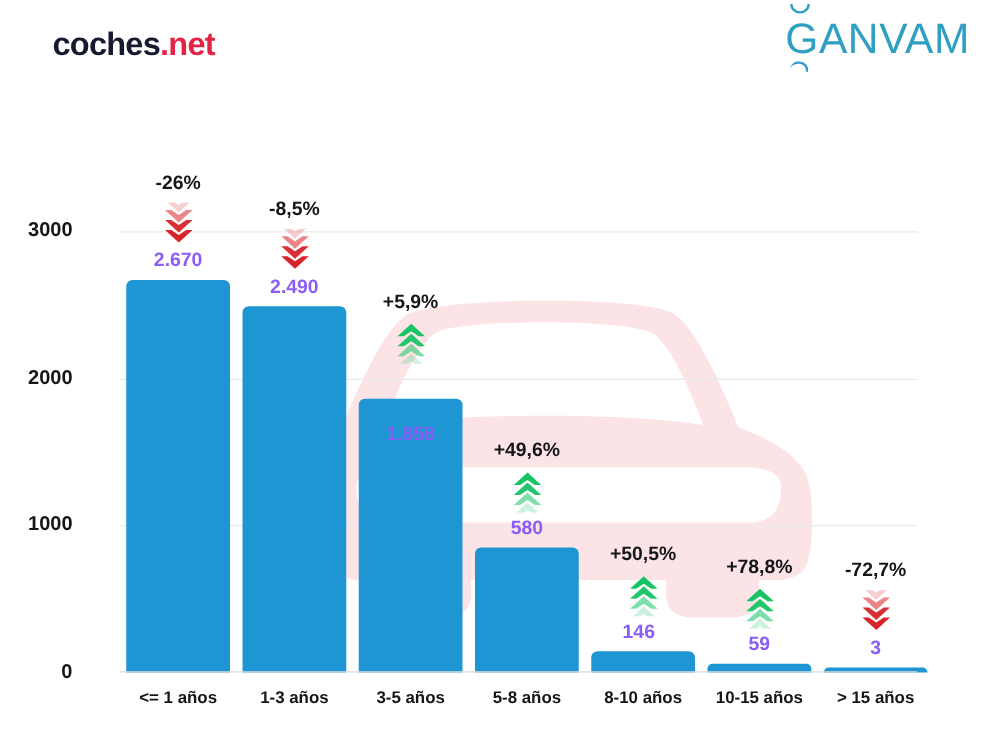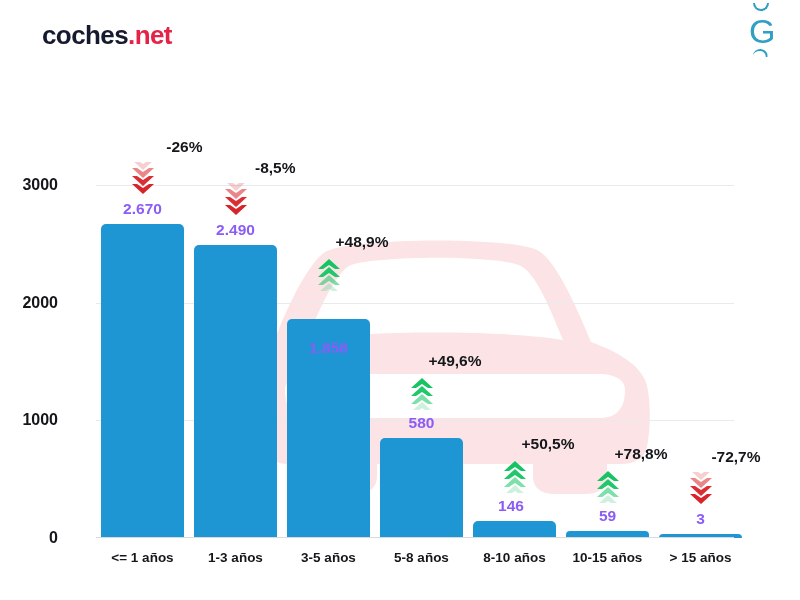--- a/index.html
+++ b/index.html
@@ -84,21 +84,21 @@
 
   .barvalue {
     position: absolute;
     width: 110px; text-align: center;
     font-size: 15.5px; font-weight: 700; color: #8b5cf6;
     transform: translateX(-50%);
   }
 
   .pctlabel {
     position: absolute;
-    width: 120px; text-align: right;
+    width: 120px; text-align: center;
     font-size: 15.5px; font-weight: 700; color: #14161a;
     transform: translateX(-50%);
   }
 
   .arrow {
     position: absolute;
     width: 26px; height: 30px;
     transform: translateX(-50%);
   }
 
@@ -127,20 +127,21 @@
   <div class="logo-coches">
     <span>coches</span><span class="dot-net">.net</span>
   </div>
 
   <div class="logo-ganvam">
     <span class="gmark">
       <span class="breve"></span>
       <span>G</span>
       <span class="tail"></span>
     </span>
+    <span class="rest">ANVAM</span>
   </div>
 
 
   <svg class="watermark" viewBox="0 0 400 300" xmlns="http://www.w3.org/2000/svg">
     <g fill="#fbe3e6">
       <path d="M18 122 C30 90 52 42 70 30 C92 16 250 14 282 28 C300 36 322 86 336 120
                C358 128 382 140 390 158 C396 172 396 206 392 224 C390 236 380 242 366 242
                L352 242 L352 254 C352 266 344 272 330 272 L300 272 C286 272 278 266 278 254
                L278 242 L122 242 L122 254 C122 266 114 272 100 272 L70 272 C56 272 48 266 48 254
                L48 242 L34 242 C20 242 10 236 8 224 C4 206 4 172 10 158 C14 146 16 132 18 122 Z"></path>
@@ -201,21 +202,21 @@
         </svg></div>
       <div class="pctlabel" style="left: 235.5px; top: 159.01px;">-8,5%</div>
       <div class="xlabel" style="left: 235.5px; top: 550px;">1-3 años</div>
       <div class="barvalue" style="left: 328.5px; top: 295.375px; margin-top: 44px;">1.858</div>
       <div class="arrow" style="left: 328.5px; top: 257.375px;"><svg viewBox="0 0 26 34" width="26" height="34">
           <path d="M13 2 L24 12 L19 12 L13 8 L7 12 L2 12 Z" fill="#16c464" opacity="1"></path>
           <path d="M13 10 L24 20 L19 20 L13 16 L7 20 L2 20 Z" fill="#16c464" opacity="0.95"></path>
           <path d="M13 18 L24 28 L19 28 L13 24 L7 28 L2 28 Z" fill="#16c464" opacity="0.55"></path>
           <path d="M13 26 L24 36 L19 36 L13 32 L7 36 L2 36 Z" fill="#16c464" opacity="0.22"></path>
         </svg></div>
-      <div class="pctlabel" style="left: 328.5px; top: 233.375px;">+48,9%</div>
+      <div class="pctlabel" style="left: 328.5px; top: 233.375px;">+5,9%</div>
       <div class="xlabel" style="left: 328.5px; top: 550px;">3-5 años</div>
       <div class="barvalue" style="left: 421.5px; top: 414.219px;">580</div>
       <div class="arrow" style="left: 421.5px; top: 376.219px;"><svg viewBox="0 0 26 34" width="26" height="34">
           <path d="M13 2 L24 12 L19 12 L13 8 L7 12 L2 12 Z" fill="#16c464" opacity="1"></path>
           <path d="M13 10 L24 20 L19 20 L13 16 L7 20 L2 20 Z" fill="#16c464" opacity="0.95"></path>
           <path d="M13 18 L24 28 L19 28 L13 24 L7 28 L2 28 Z" fill="#16c464" opacity="0.55"></path>
           <path d="M13 26 L24 36 L19 36 L13 32 L7 36 L2 36 Z" fill="#16c464" opacity="0.22"></path>
         </svg></div>
       <div class="pctlabel" style="left: 421.5px; top: 352.219px;">+49,6%</div>
       <div class="xlabel" style="left: 421.5px; top: 550px;">5-8 años</div>

